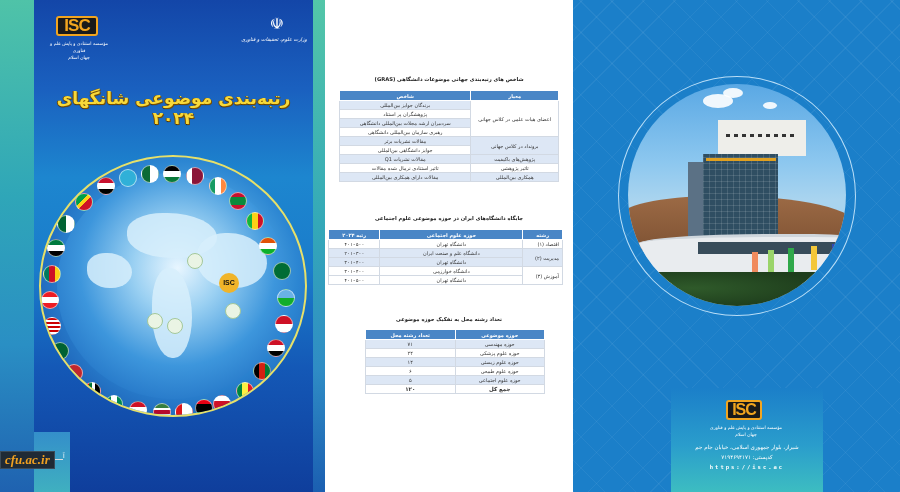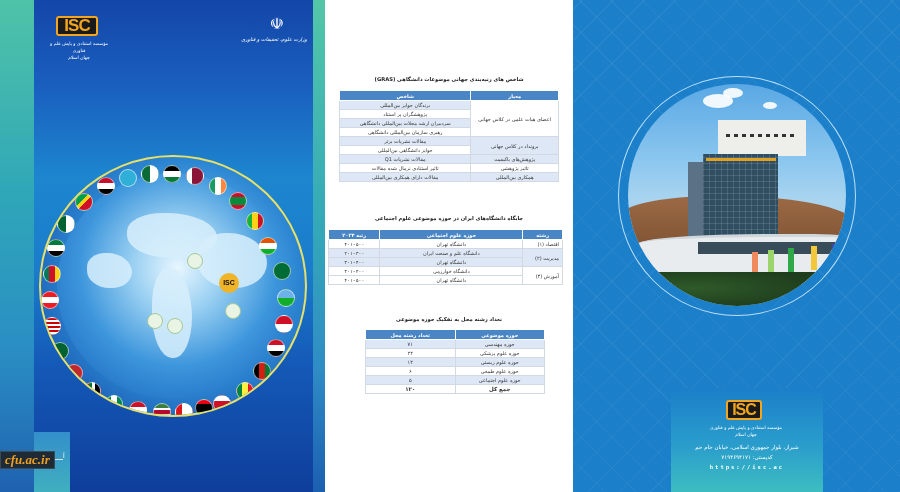--- a/index.html
+++ b/index.html
@@ -97,20 +97,21 @@
 <div class="cover">
   <div class="isc-logo small">ISC</div>
   <div class="isc-caption top">
     <div>مؤسسه استنادی و پایش علم و فناوری</div>
     <div>جهان اسلام</div>
   </div>
 
   <div class="emblem">☫</div>
   <div class="ministry">وزارت علوم، تحقیقات و فناوری</div>
 
+  <div class="cover-title">رتبه‌بندی موضوعی شانگهای ۲۰۲۴</div>
 
   <div class="globe-ring">
     <div class="globe-inner">
       <div class="land" style="left:70px;top:40px;width:90px;height:45px;"></div>
       <div class="land" style="left:95px;top:95px;width:40px;height:90px;"></div>
       <div class="land" style="left:140px;top:60px;width:70px;height:55px;"></div>
       <div class="land" style="left:30px;top:80px;width:45px;height:35px;"></div>
       <div class="globe-isc">ISC</div>
       <div class="org-logo" style="left:130px;top:80px;"></div>
       <div class="org-logo" style="left:90px;top:140px;"></div>

